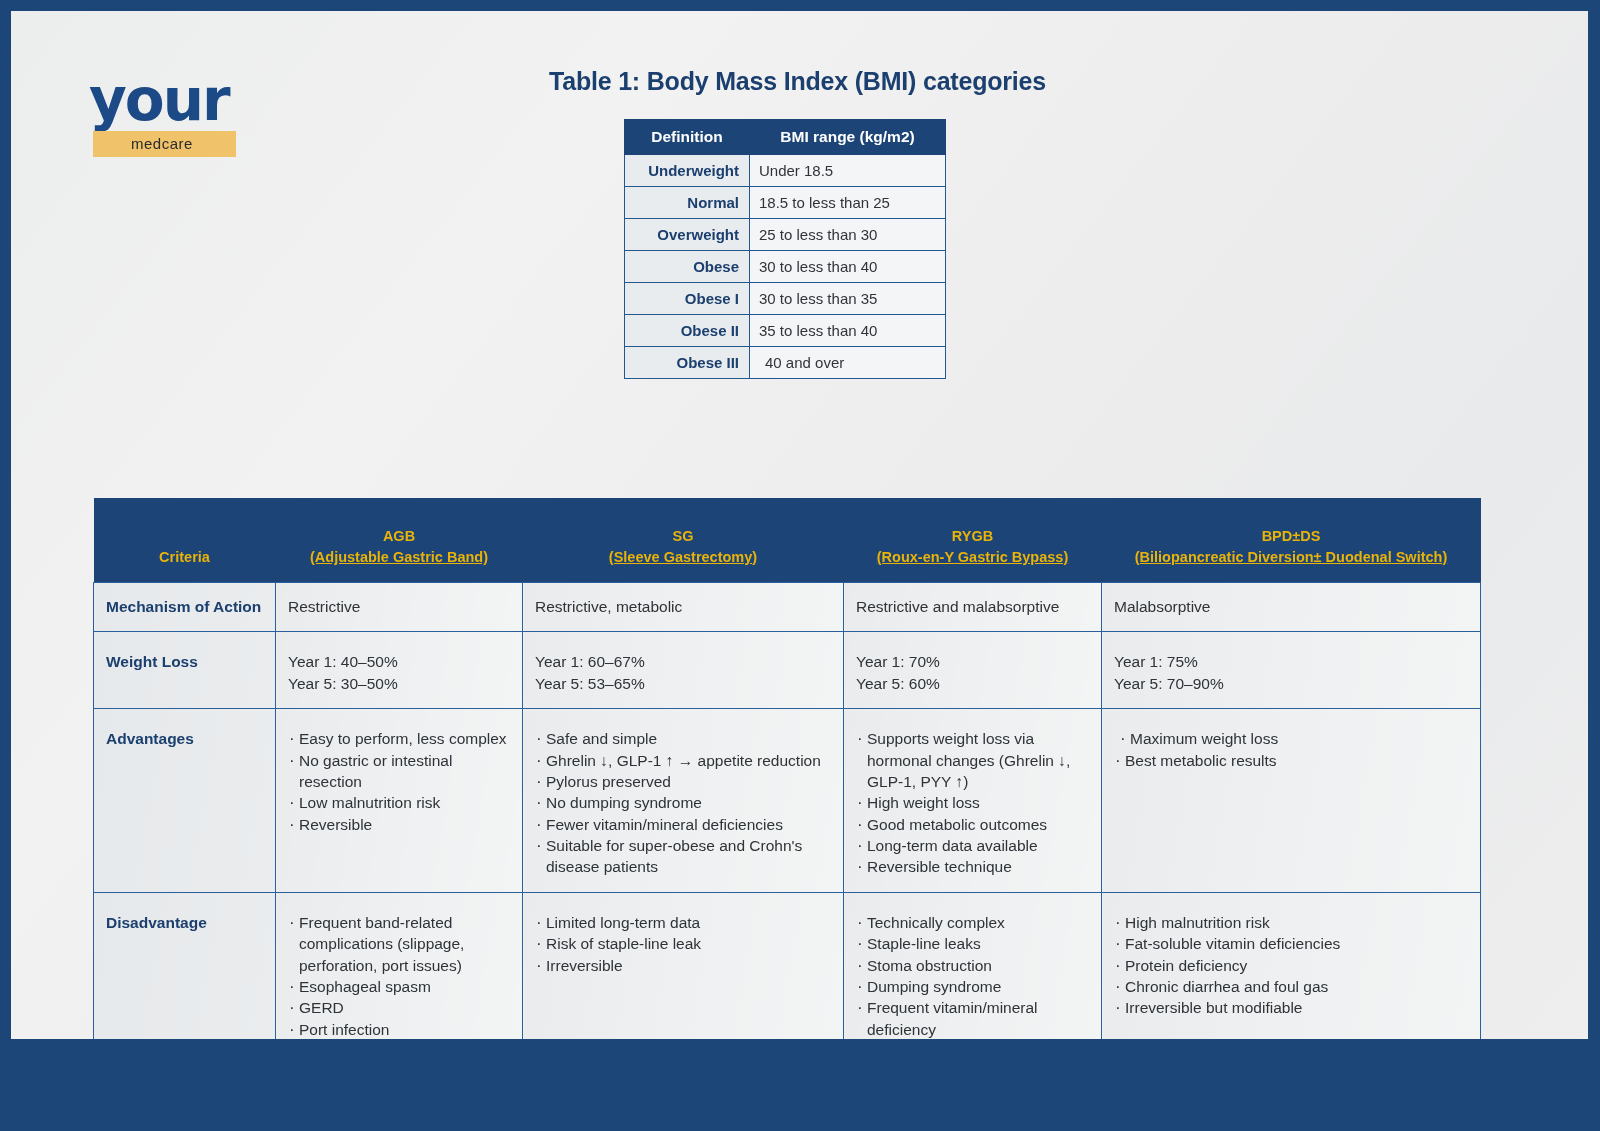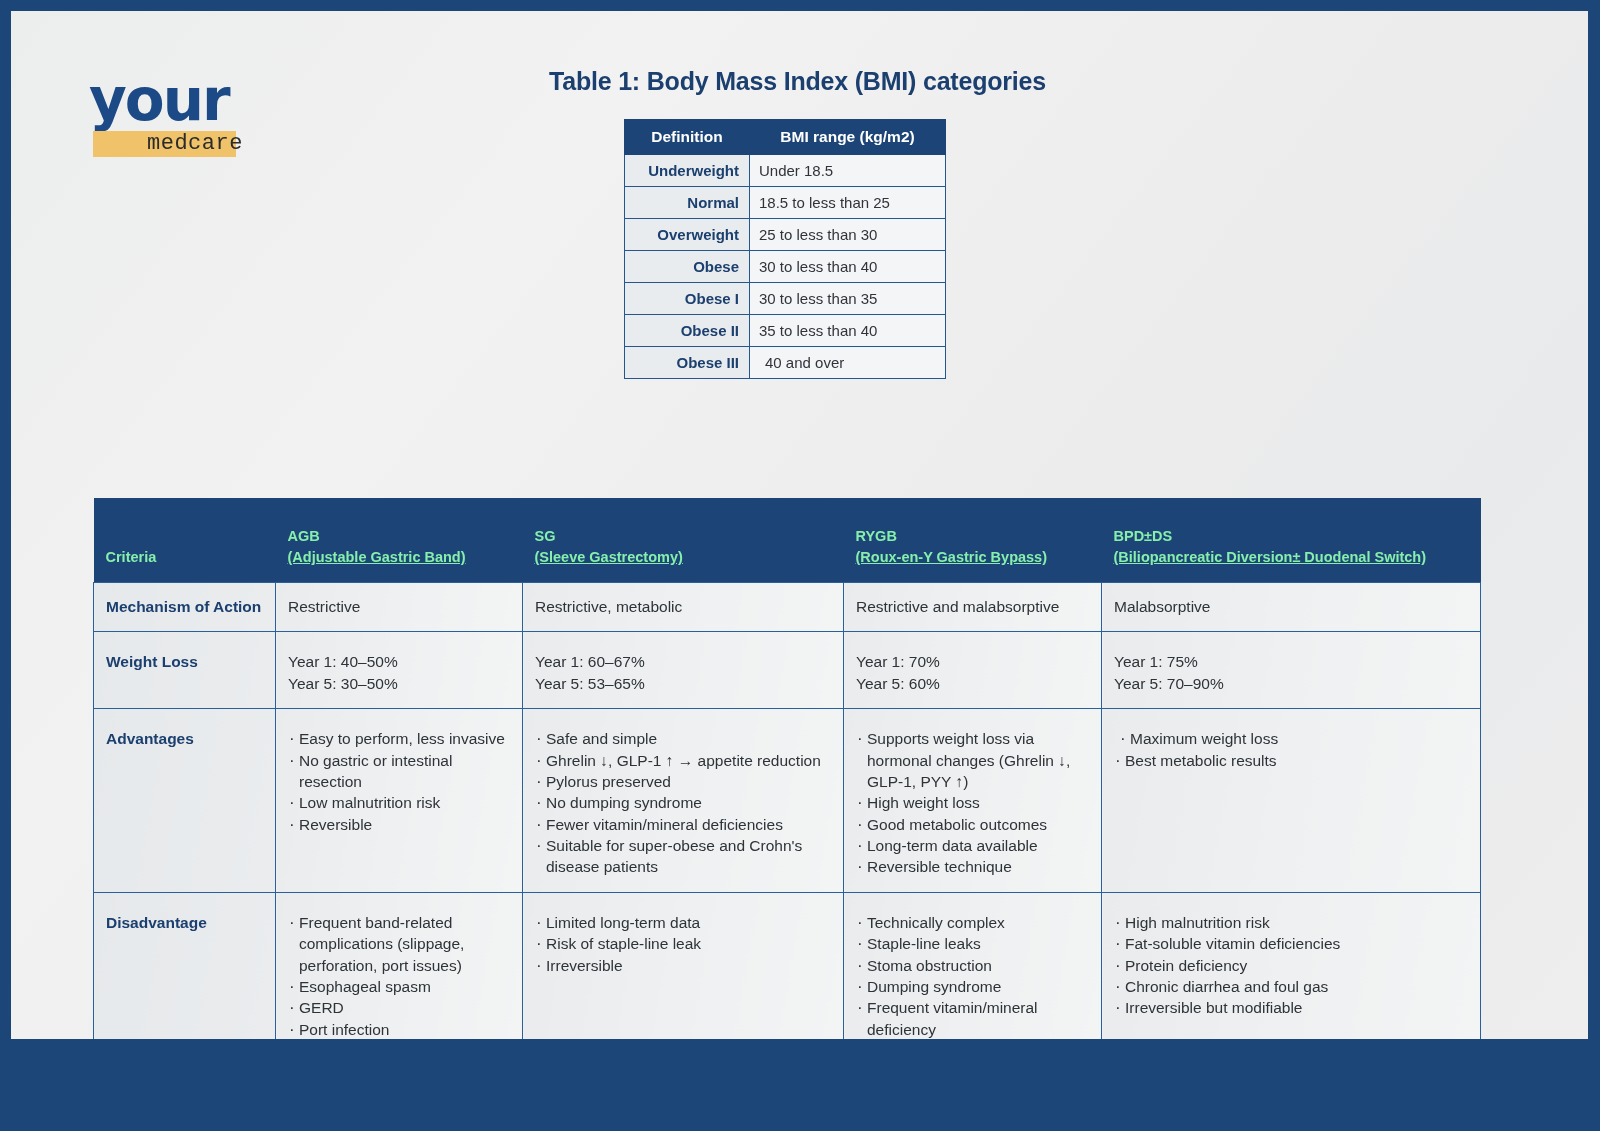--- a/index.html
+++ b/index.html
@@ -55,26 +55,25 @@
     left: 4px;
     top: 60px;
     width: 143px;
     height: 26px;
     background: #f0c36a;
   }
   .logo-medcare {
     position: absolute;
     left: 42px;
     top: 60px;
-    font-family: Liberation Mono, monospace;
-    font-size: 22px;
+    font-family: Liberation Sans, sans-serif;
+    font-size: 15px;
     letter-spacing: 0.5px;
     color: #2b2b2b;
     line-height: 26px;
-    margin-left: 16px;
   }
 
   
   .table-title {
     position: absolute;
     text-align: center;
     color: #1b3f6e;
     font-weight: bold;
     font-size: 25px;
     letter-spacing: -0.2px;
@@ -128,24 +127,24 @@
   .t2 {
     position: absolute;
     left: 82px;
     top: 487px;
     width: 1387px;
     border-collapse: collapse;
     table-layout: fixed;
   }
   .t2 thead th {
     background: #1d4476;
-    color: #86efac;
+    color: #eab308;
     font-weight: bold;
     font-size: 14.5px;
-    text-align: left;
+    text-align: center;
     vertical-align: bottom;
     padding: 28px 12px 14px 12px;
     border: none;
     line-height: 1.45;
   }
   .t2 thead th .sub { display: block; text-decoration: underline; }
   .t2 tbody td {
     border: 1px solid #2a5f9e;
     vertical-align: top;
     font-size: 15.5px;
@@ -330,21 +329,21 @@
             </div>
           </td>
         </tr>
 
         <tr>
           <td class="crit">
             <div class="pad-top">Advantages</div>
           </td>
           <td>
             <ul class="bullets pad-top">
-              <li>Easy to perform, less invasive</li>
+              <li>Easy to perform, less complex</li>
               <li>No gastric or intestinal resection</li>
               <li>Low malnutrition risk</li>
               <li>Reversible</li>
             </ul>
           </td>
           <td>
             <ul class="bullets pad-top">
               <li>Safe and simple</li>
               <li>Ghrelin ↓, GLP-1 ↑ → appetite reduction</li>
               <li>Pylorus preserved</li>

